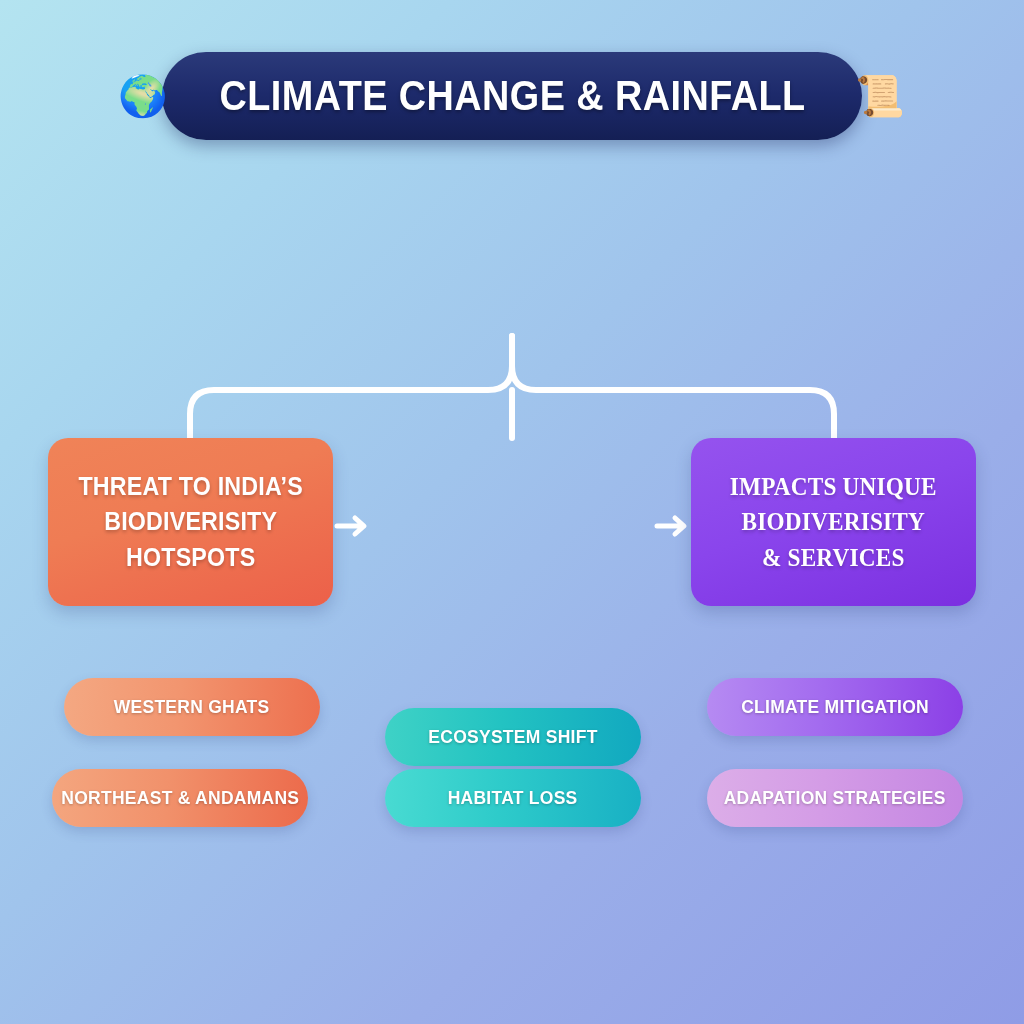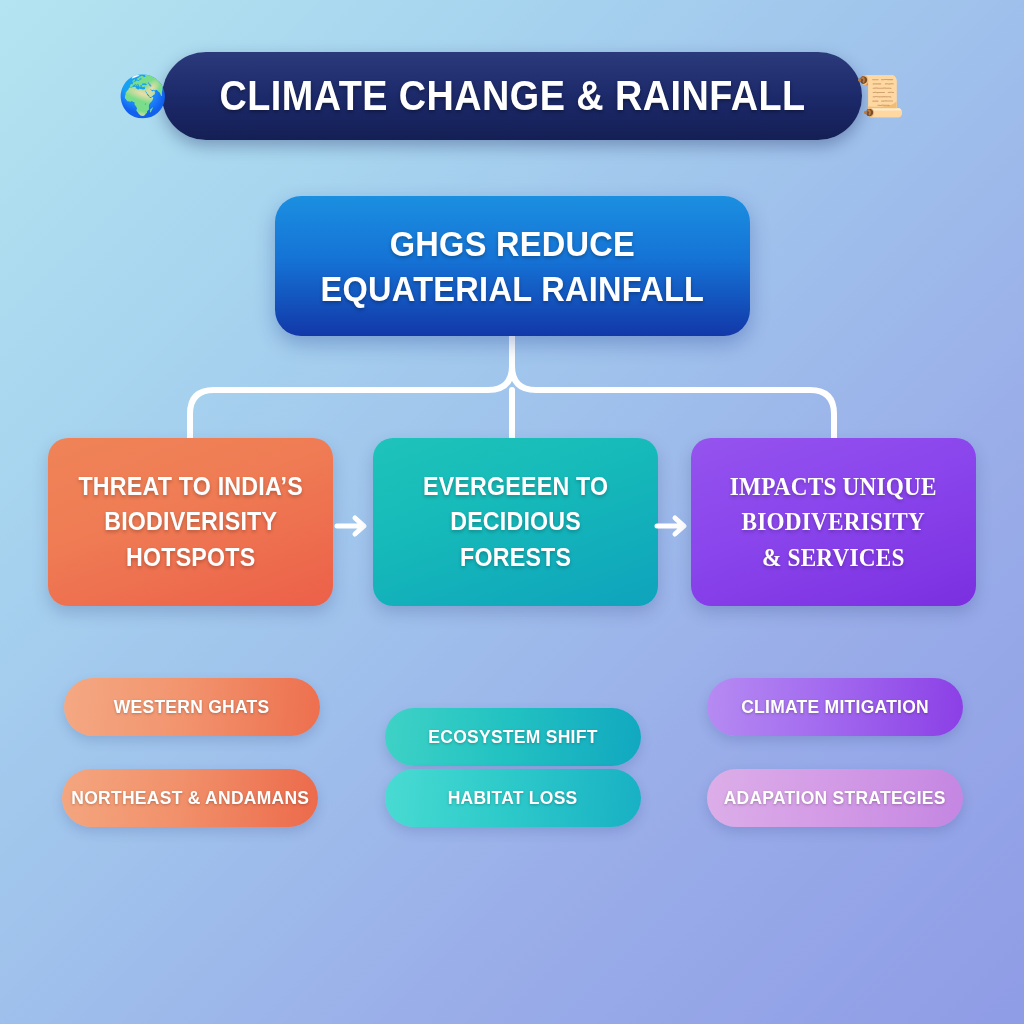--- a/index.html
+++ b/index.html
@@ -108,21 +108,21 @@
   .pill-text {
     color:#fff;
     font-size:19px;
     font-weight:bold;
     letter-spacing:.3px;
     transform:scaleX(.92);
     white-space:nowrap;
     text-shadow:0 1px 3px rgba(0,0,0,.26);
   }
   #pill-0-0 { left:64px;  top:678px; width:256px; background:linear-gradient(95deg,#f4a882 0%,#f2956f 45%,#ed6f4e 100%); }
-  #pill-0-1 { left:62px;  top:769px; width:256px; background:linear-gradient(95deg,#f4a67f 0%,#f1916b 45%,#ec6a4b 100%);justify-content:center; }
+  #pill-0-1 { left:52px;  top:769px; width:256px; background:linear-gradient(95deg,#f4a67f 0%,#f1916b 45%,#ec6a4b 100%);justify-content:center; }
   #pill-1-0 { left:385px; top:708px; width:256px; background:linear-gradient(95deg,#3fd2c6 0%,#23c3c2 45%,#11a8c0 100%); }
   #pill-1-1 { left:385px; top:769px; width:256px; background:linear-gradient(95deg,#49dbd2 0%,#2ecbca 45%,#18b0c4 100%); }
   #pill-2-0 { left:707px; top:678px; width:256px; background:linear-gradient(95deg,#b68bf2 0%,#a36bef 45%,#8b3fe6 100%); }
   #pill-2-1 { left:707px; top:769px; width:256px; background:linear-gradient(95deg,#dcaee8 0%,#d49ce6 45%,#c486e2 100%);align-items:center; }
 
   
   .footer-bar {
     position:absolute;
     left:242px; top:910px;
     width:540px; height:66px;
@@ -153,46 +153,33 @@
   </div>
 
   <svg class="connectors" viewBox="0 0 1024 1024" xmlns="http://www.w3.org/2000/svg">
 
     <path d="M512,336 L512,366 Q512,390 488,390 L214,390 Q190,390 190,414 L190,438" fill="none" stroke="#ffffff" stroke-width="6" stroke-linecap="round"></path>
     <path d="M512,336 L512,366 Q512,390 536,390 L810,390 Q834,390 834,414 L834,438" fill="none" stroke="#ffffff" stroke-width="6" stroke-linecap="round"></path>
 
     <path d="M512,390 L512,438" fill="none" stroke="#ffffff" stroke-width="6" stroke-linecap="round"></path>
   </svg>
 
-  <div class="main-node">
-    <div class="main-node-text">
-      <div>GHGS REDUCE</div>
-      <div>EQUATERIAL RAINFALL</div>
-    </div>
-  </div>
 
   <div class="branch" id="branch-0">
     <div class="branch-text">
       <div>THREAT TO INDIA’S</div>
       <div>BIODIVERISITY</div>
       <div>HOTSPOTS</div>
     </div>
   </div>
 
   <svg class="arrow" style="left:333px;" viewBox="0 0 42 32" xmlns="http://www.w3.org/2000/svg">
     <path d="M4,16 L30,16 M22,8 L31,16 L22,24" fill="none" stroke="#ffffff" stroke-width="5" stroke-linecap="round" stroke-linejoin="round"></path>
   </svg>
 
-  <div class="branch" id="branch-1">
-    <div class="branch-text">
-      <div>EVERGEEEN TO</div>
-      <div>DECIDIOUS</div>
-      <div>FORESTS</div>
-    </div>
-  </div>
 
   <svg class="arrow" style="left:653px;" viewBox="0 0 42 32" xmlns="http://www.w3.org/2000/svg">
     <path d="M4,16 L30,16 M22,8 L31,16 L22,24" fill="none" stroke="#ffffff" stroke-width="5" stroke-linecap="round" stroke-linejoin="round"></path>
   </svg>
 
   <div class="branch" id="branch-2">
     <div class="branch-text">
       <div>IMPACTS UNIQUE</div>
       <div>BIODIVERISITY</div>
       <div>&amp; SERVICES</div>

